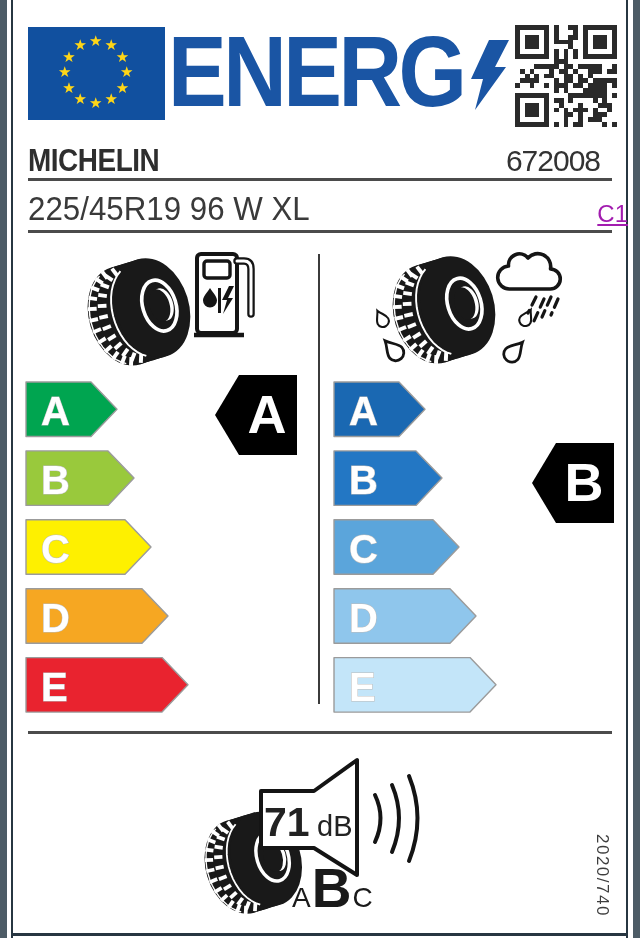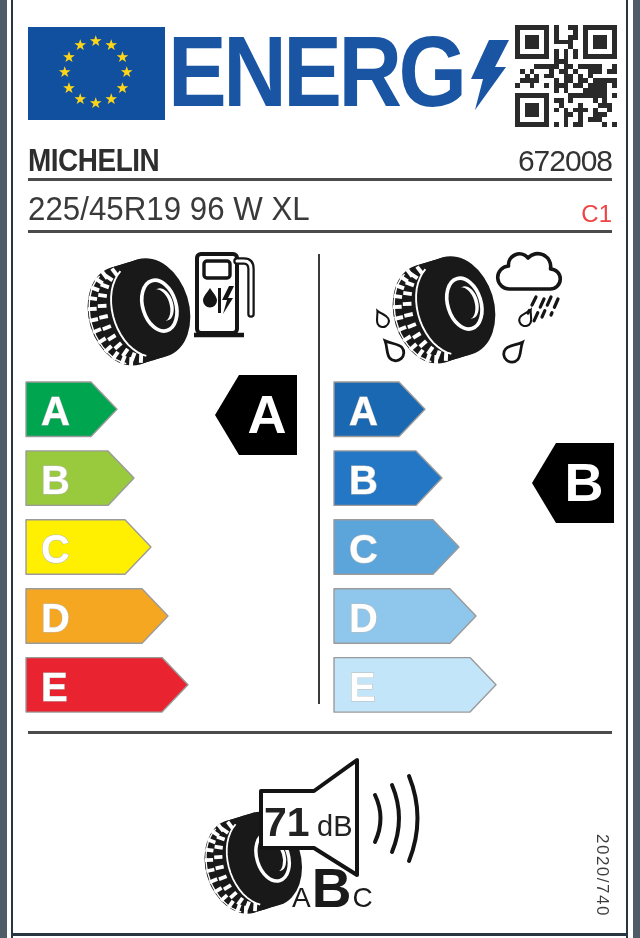--- a/index.html
+++ b/index.html
@@ -16,27 +16,27 @@
   .eu-flag{position:absolute;left:28px;top:27px;width:137px;height:93px;background:#11509F;}
   .star{position:absolute;color:#FFD617;font-size:15px;line-height:15px;}
   .energ{
     position:absolute;left:168px;top:19px;font-size:100px;font-weight:700;color:#1A55A4;
     letter-spacing:-4px;transform:scaleX(0.88);transform-origin:left top;white-space:nowrap;line-height:1.05;
   }
   .brand{
     position:absolute;left:28px;top:143px;font-size:31px;font-weight:700;color:#2e2e2e;
     transform:scaleX(0.9);transform-origin:left top;letter-spacing:-0.5px;
   }
-  .label-id{position:absolute;right:28px;top:144px;font-size:30px;color:#333;letter-spacing:-1px;}
+  .label-id{position:absolute;right:40px;top:144px;font-size:30px;color:#333;letter-spacing:-1px;}
   .hr{position:absolute;left:28px;width:584px;height:3px;background:#4b4b4b;}
   .tire-size{
     position:absolute;left:28px;top:189px;font-size:34px;color:#3a3a3a;
     transform:scaleX(0.92);transform-origin:left top;white-space:nowrap;
   }
-  .tire-class{position:absolute;right:28px;top:200px;font-size:24px;color:#ef4444;}
+  .tire-class{position:absolute;right:12px;top:200px;font-size:24px;color:#a21caf;text-decoration:underline;}
   .vdiv{position:absolute;left:318px;top:254px;width:2px;height:450px;background:#3b3b3b;}
   svg text{font-family:"Liberation Sans", sans-serif;}
   .abc{position:absolute;left:292px;top:856px;display:flex;align-items:baseline;color:#1a1a1a;height:60px;}
   .abc .sm{font-size:28px;font-weight:400;}
   .abc .bg{font-size:55px;font-weight:700;margin:0 1px;}
   .reg-vertical{
     position:absolute;left:592px;top:834px;writing-mode:vertical-rl;
     font-size:17px;color:#3d3d3d;letter-spacing:1.5px;white-space:nowrap;
   }
 </style>

